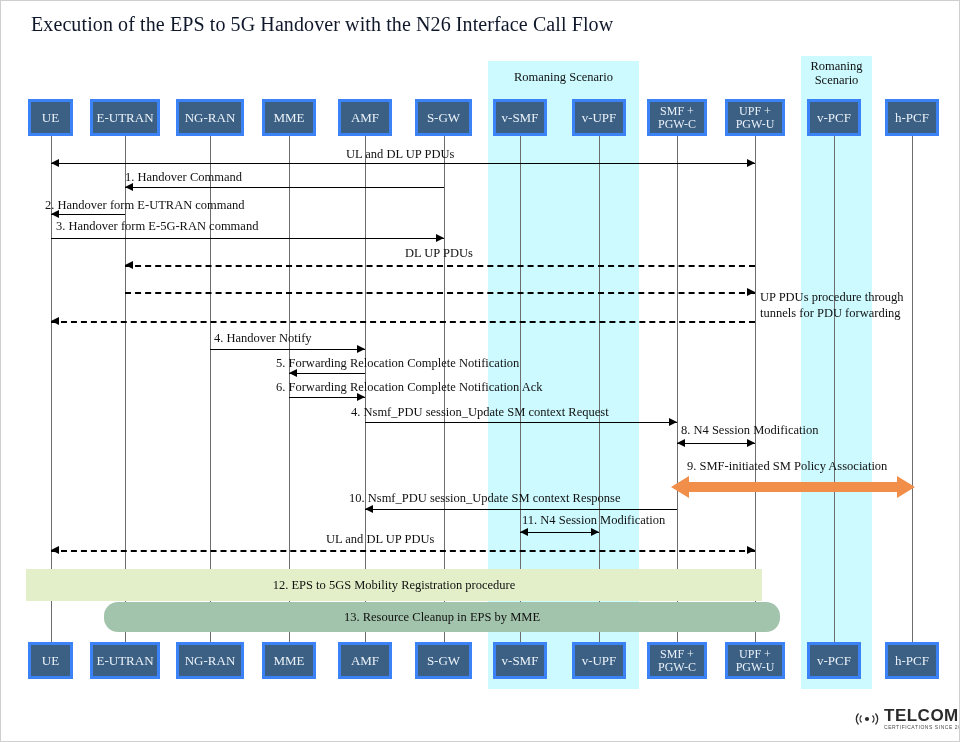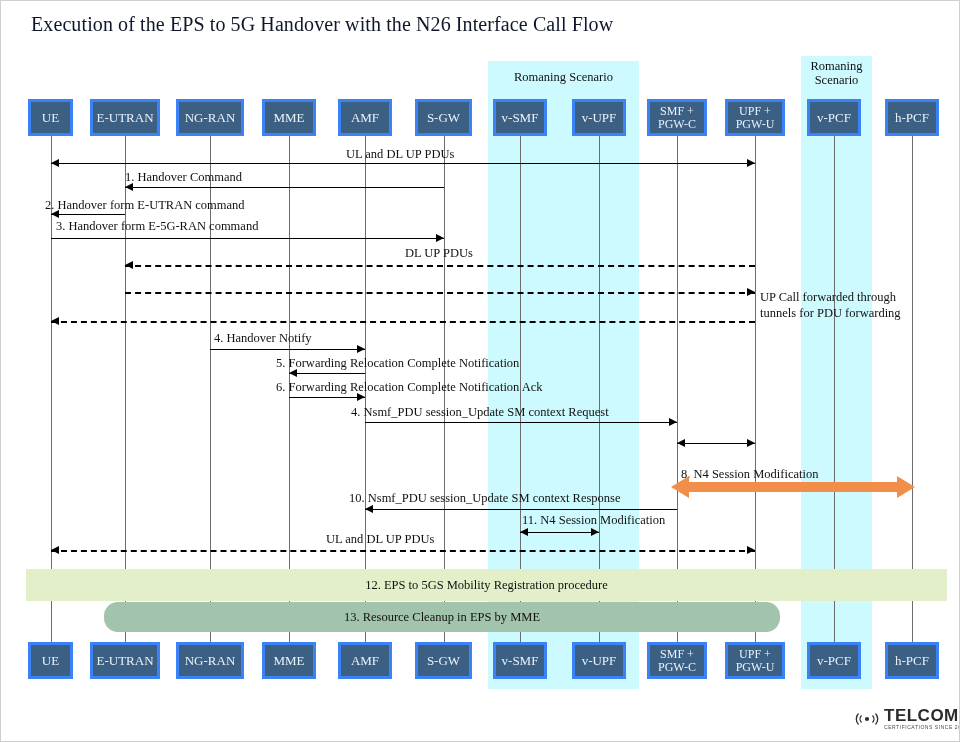--- a/index.html
+++ b/index.html
@@ -75,21 +75,21 @@
       <div class="lifeline" style="left: 364px; top: 135px; height: 506px; background: rgb(109, 109, 109);"></div>
       <div class="lifeline" style="left: 443px; top: 135px; height: 506px; background: rgb(109, 109, 109);"></div>
       <div class="lifeline" style="left: 519px; top: 135px; height: 506px; background: rgb(109, 109, 109);"></div>
       <div class="lifeline" style="left: 598px; top: 135px; height: 506px; background: rgb(109, 109, 109);"></div>
       <div class="lifeline" style="left: 676px; top: 135px; height: 506px; background: rgb(109, 109, 109);"></div>
       <div class="lifeline" style="left: 754px; top: 135px; height: 506px; background: rgb(109, 109, 109);"></div>
       <div class="lifeline" style="left: 833px; top: 135px; height: 506px; background: rgb(109, 109, 109);"></div>
       <div class="lifeline" style="left: 911px; top: 135px; height: 506px; background: rgb(109, 109, 109);"></div>
     </div>
   <div id="bars">
-      <div class="proc-bar" style="left: 25px; top: 568px; width: 921px; height: 32px; background: rgb(226, 239, 200);">12. EPS to 5GS Mobility Registration procedure</div>
+      <div class="proc-bar" style="left: 25px; top: 568px; width: 736px; height: 32px; background: rgb(226, 239, 200);">12. EPS to 5GS Mobility Registration procedure</div>
       <div class="proc-bar" style="left: 103px; top: 601px; width: 676px; height: 30px; background: rgb(163, 196, 172); border-radius: 14px;">13. Resource Cleanup in EPS by MME</div>
     </div>
   <div id="messages">
       <div class="msg-line" style="left: 50px; top: 162px; width: 704px;"></div>
       <div class="arrowhead ah-right" style="left: 746px; top: 158px;"></div>
       <div class="arrowhead ah-left" style="left: 50px; top: 158px;"></div>
       <div class="msg-label" style="left: 345px; top: 146px;">UL and DL UP PDUs</div>
       <div class="msg-line" style="left: 124px; top: 186px; width: 319px;"></div>
       <div class="arrowhead ah-left" style="left: 124px; top: 182px;"></div>
       <div class="msg-label" style="left: 124px; top: 169px;">1. Handover Command</div>
@@ -114,41 +114,42 @@
       <div class="msg-label" style="left: 275px; top: 355px;">5. Forwarding Relocation Complete Notification</div>
       <div class="msg-line" style="left: 288px; top: 396px; width: 76px;"></div>
       <div class="arrowhead ah-right" style="left: 356px; top: 392px;"></div>
       <div class="msg-label" style="left: 275px; top: 379px;">6. Forwarding Relocation Complete Notification Ack</div>
       <div class="msg-line" style="left: 364px; top: 421px; width: 312px;"></div>
       <div class="arrowhead ah-right" style="left: 668px; top: 417px;"></div>
       <div class="msg-label" style="left: 350px; top: 404px;">4. Nsmf_PDU session_Update SM context Request</div>
       <div class="msg-line" style="left: 676px; top: 442px; width: 78px;"></div>
       <div class="arrowhead ah-right" style="left: 746px; top: 438px;"></div>
       <div class="arrowhead ah-left" style="left: 676px; top: 438px;"></div>
-      <div class="msg-label" style="left: 680px; top: 422px; margin-top: 44px;">8. N4 Session Modification</div>
+      <div class="msg-label" style="left: 680px; top: 422px;">8. N4 Session Modification</div>
       <div class="msg-line" style="left: 364px; top: 508px; width: 312px;"></div>
       <div class="arrowhead ah-left" style="left: 364px; top: 504px;"></div>
       <div class="msg-label" style="left: 348px; top: 490px;">10. Nsmf_PDU session_Update SM context Response</div>
       <div class="msg-line" style="left: 519px; top: 531px; width: 79px;"></div>
       <div class="arrowhead ah-right" style="left: 590px; top: 527px;"></div>
       <div class="arrowhead ah-left" style="left: 519px; top: 527px;"></div>
       <div class="msg-label" style="left: 521px; top: 512px;">11. N4 Session Modification</div>
       <div class="msg-line dashed" style="left: 50px; top: 549px; width: 704px;"></div>
       <div class="arrowhead ah-right" style="left: 746px; top: 545px;"></div>
       <div class="arrowhead ah-left" style="left: 50px; top: 545px;"></div>
       <div class="msg-label" style="left: 325px; top: 531px;">UL and DL UP PDUs</div>
     </div>
 
   <div class="fat-arrow" id="policyArrow" style="left: 670px; top: 473px; width: 244px; height: 26px;"><svg width="244" height="26" viewBox="0 0 244 26">
   <polygon points="0,13 18,2 18,8 226,8 226,2 244,13 226,24 226,18 18,18 18,24" fill="#f08e4a"></polygon>
       </svg></div>
+  <div class="msg-label" id="policyLabel" style="left: 686px; top: 458px;">9. SMF-initiated SM Policy Association</div>
 
 
   <div class="side-note" id="sideNote" style="left: 759px; top: 288px;">
-    <div>UP Call forwarded through</div>
+    <div>UP PDUs procedure through</div>
     <div>tunnels for PDU forwarding</div>
   </div>
 
   <div id="nodes-top">
       <div class="node" style="left: 27px; top: 98px; width: 45px; height: 37px; white-space: pre-line;">UE</div>
       <div class="node" style="left: 89px; top: 98px; width: 70px; height: 37px; white-space: pre-line;">E-UTRAN</div>
       <div class="node" style="left: 175px; top: 98px; width: 68px; height: 37px; white-space: pre-line;">NG-RAN</div>
       <div class="node" style="left: 261px; top: 98px; width: 54px; height: 37px; white-space: pre-line;">MME</div>
       <div class="node" style="left: 337px; top: 98px; width: 54px; height: 37px; white-space: pre-line;">AMF</div>
       <div class="node" style="left: 414px; top: 98px; width: 57px; height: 37px; white-space: pre-line;">S-GW</div>

